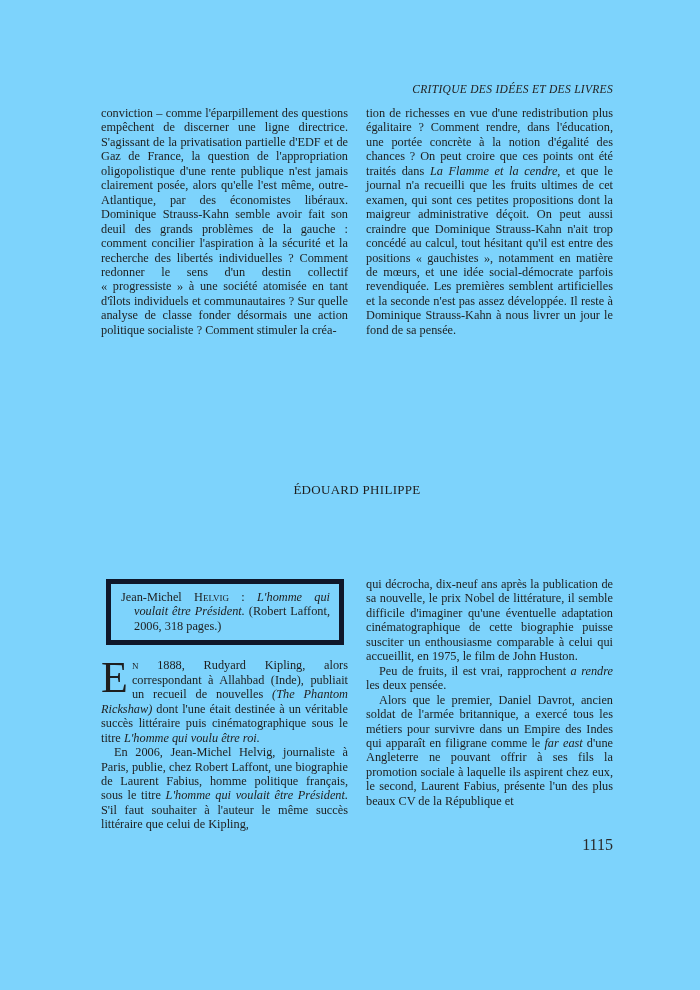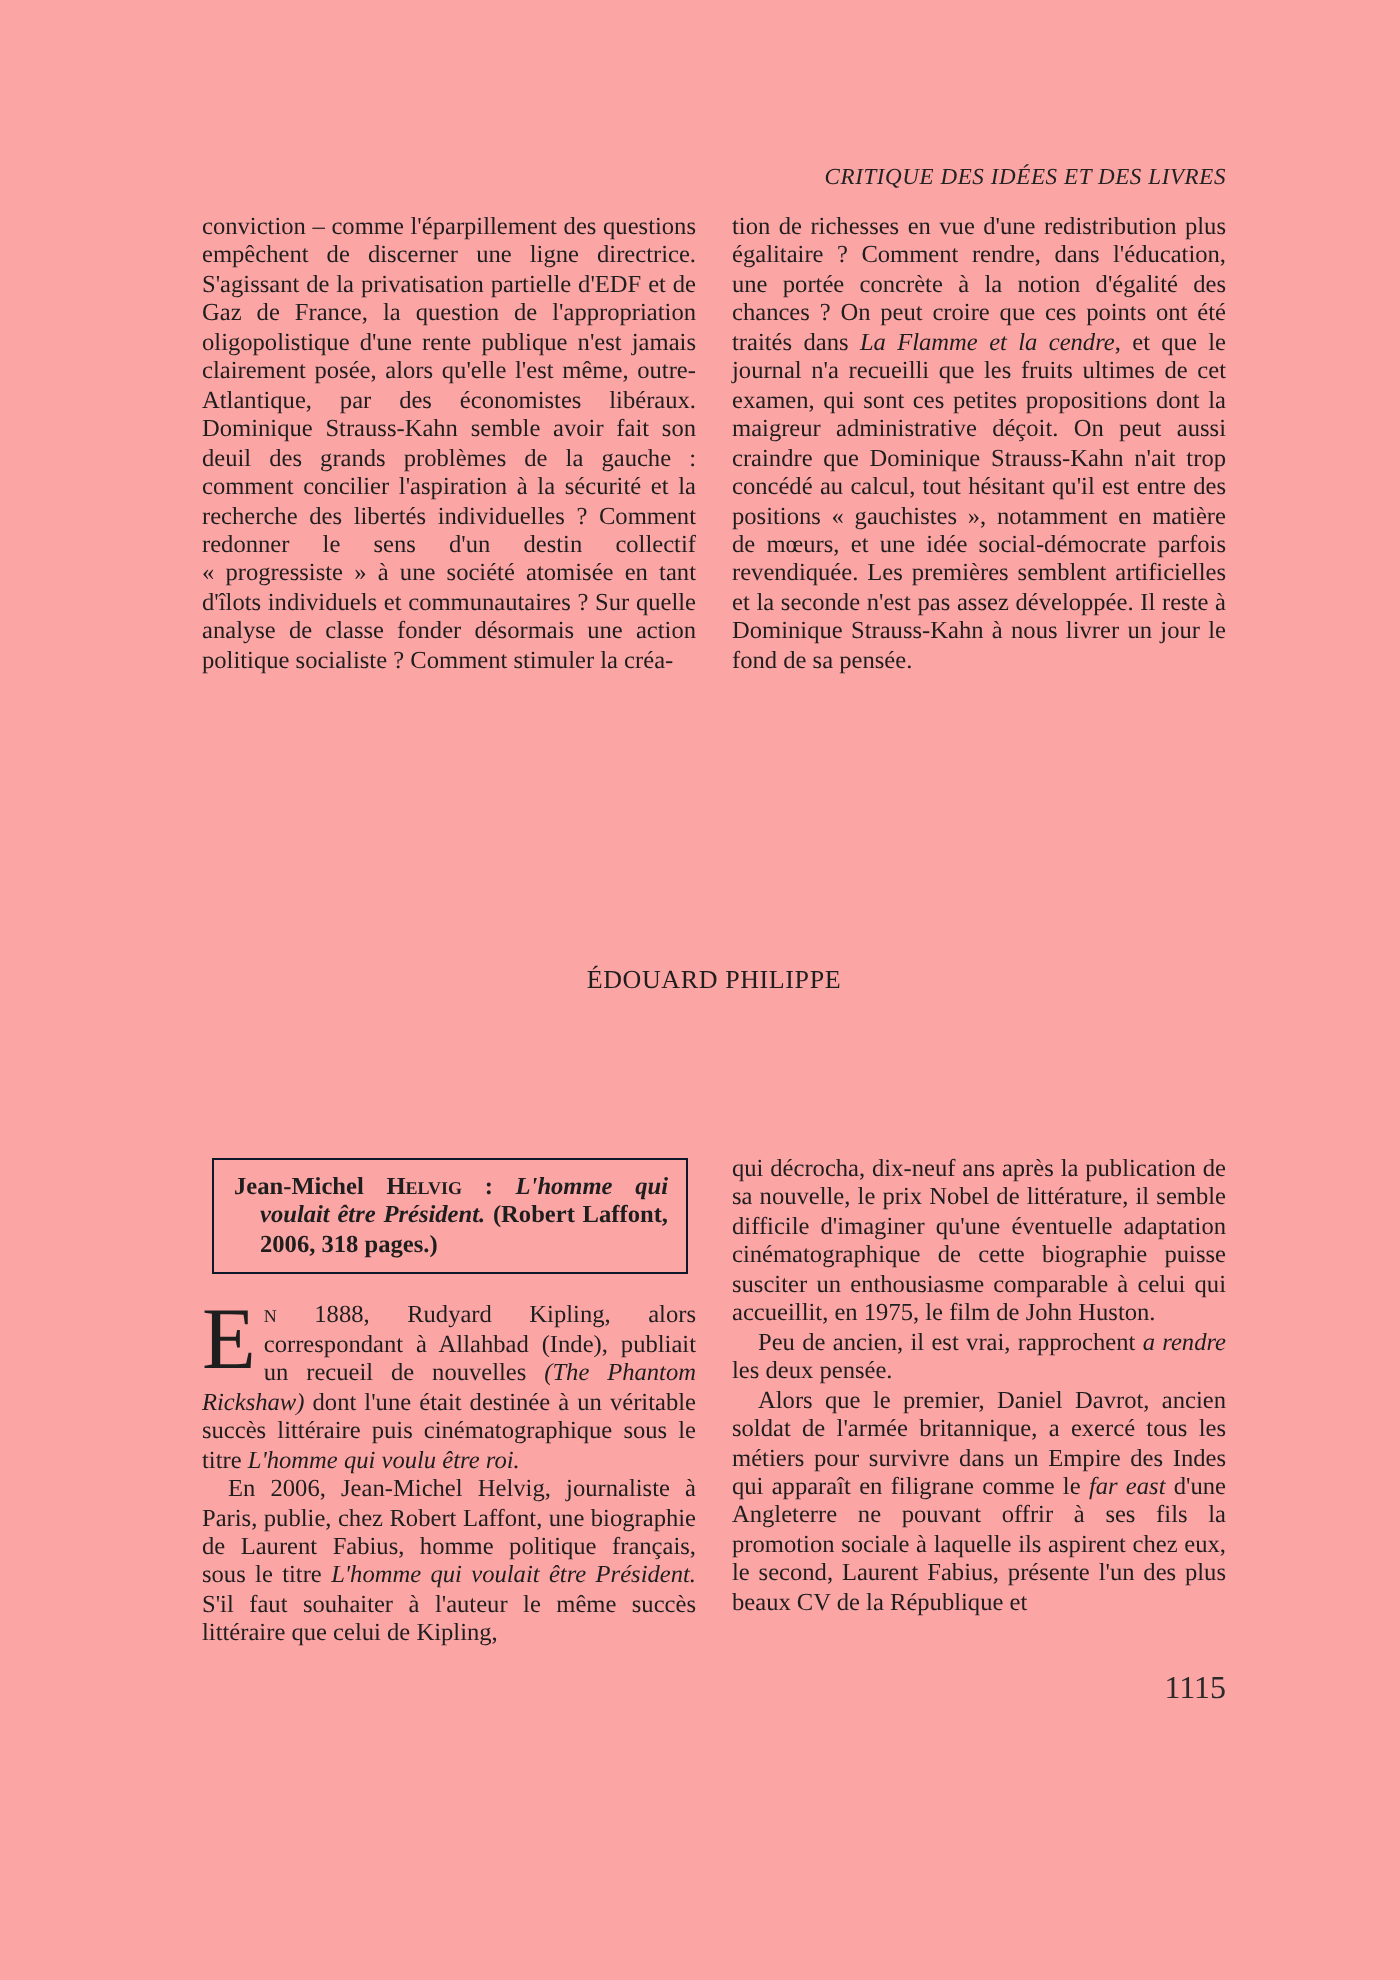--- a/index.html
+++ b/index.html
@@ -1,17 +1,17 @@
 <!DOCTYPE html>
 <html><head>
 <meta charset="utf-8">
 <style>
   html,body { margin:0; padding:0; background:#ffffff; }
   .page {
-    position:relative; width:700px; height:990px; background:#fca5a5;
+    position:relative; width:700px; height:990px; background:#7dd3fc;
     color:#1e1e1e; font-family:"Liberation Serif","DejaVu Serif",serif;
     overflow:hidden;
   }
   .running-header {
     position:absolute; top:83px; left:101px; width:512px;
     text-align:right; font-style:italic; font-size:11.5px; letter-spacing:0.3px;
     color:#222;
   }
   .columns { position:absolute; left:101px; width:512px; display:flex; gap:18px; }
   .top-section { top:106px; }
@@ -26,21 +26,21 @@
   }
   .title {
     position:absolute; top:431px; left:101px; width:512px; margin:0;
     text-align:center; font-size:26px; font-weight:normal; color:#191919;
   }
   .author {
     position:absolute; top:482px; left:101px; width:512px;
     text-align:center; font-size:13px; letter-spacing:0.3px;
   }
   .ref-box {
-    border:1px solid #0f172a; margin:2px 4px 13px 5px; padding:6px 9px 7px 10px;font-weight:bold;
+    border:5px solid #0f172a; margin:2px 4px 13px 5px; padding:6px 9px 7px 10px;
   }
   .ref-box p {
     margin:0; text-indent:-13px; padding-left:13px; text-align:justify;
     font-size:12.3px; line-height:14.45px;
   }
   .page-number {
     position:absolute; top:836px; left:101px; width:512px;
     text-align:right; font-size:16px; color:#2a2a2a;
   }
 </style>
@@ -68,20 +68,20 @@
       <div class="ref-box">
           <p><span>Jean-Michel </span><span class="smallcaps">Helvig</span><span>&nbsp;: </span><span class="italic">L'homme qui voulait être Président.</span><span> (Robert Laffont, 2006, 318 pages.)</span></p>
         </div>
       <div>
           <p><span class="dropcap">E</span><span class="smallcaps">n</span><span> 1888, Rudyard Kipling, alors correspondant à Allahbad (Inde), publiait un recueil de nouvelles </span><span class="italic">(The Phantom Rickshaw)</span><span> dont l'une était destinée à un véritable succès littéraire puis cinématographique sous le titre </span><span class="italic">L'homme qui voulu être roi.</span></p>
           <p class="indent"><span>En 2006, Jean-Michel Helvig, journaliste à Paris, publie, chez Robert Laffont, une biographie de Laurent Fabius, homme politique français, sous le titre </span><span class="italic">L'homme qui voulait être Président.</span><span> S'il faut souhaiter à l'auteur le même succès littéraire que celui de Kipling,</span></p>
         </div>
     </div>
     <div class="col">
         <p><span>qui décrocha, dix-neuf ans après la publication de sa nouvelle, le prix Nobel de littérature, il semble difficile d'imaginer qu'une éventuelle adaptation cinématographique de cette biographie puisse susciter un enthousiasme comparable à celui qui accueillit, en 1975, le film de John Huston.</span></p>
-        <p class="indent"><span>Peu de ancien, il est vrai, rapprochent </span><span class="italic">a rendre</span><span> les deux pensée.</span></p>
+        <p class="indent"><span>Peu de fruits, il est vrai, rapprochent </span><span class="italic">a rendre</span><span> les deux pensée.</span></p>
         <p class="indent"><span>Alors que le premier, Daniel Davrot, ancien soldat de l'armée britannique, a exercé tous les métiers pour survivre dans un Empire des Indes qui apparaît en filigrane comme le </span><span class="italic">far east</span><span> d'une Angleterre ne pouvant offrir à ses fils la promotion sociale à laquelle ils aspirent chez eux, le second, Laurent Fabius, présente l'un des plus beaux CV de la République et</span></p>
       </div>
   </div>
 
   <div class="page-number">1115</div>
 
 </div>
 
 </body></html>

